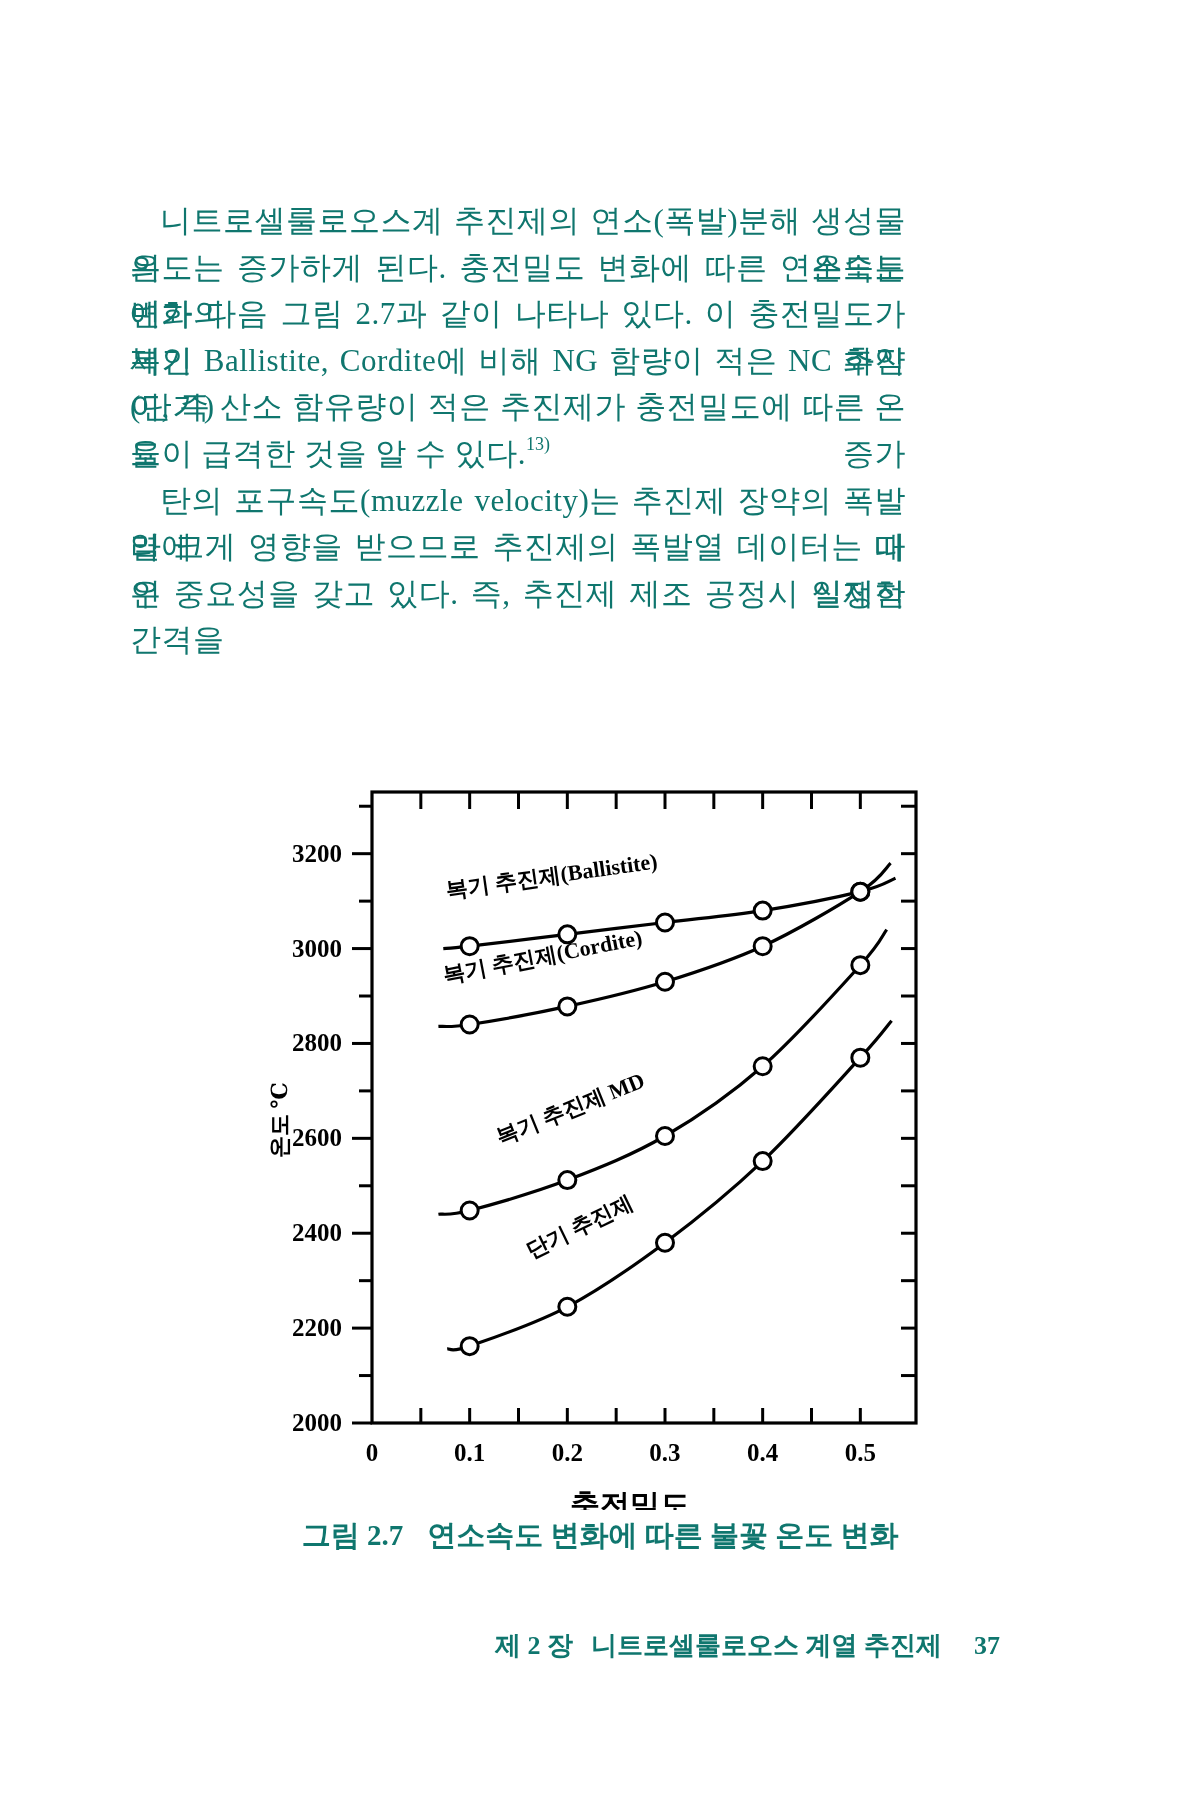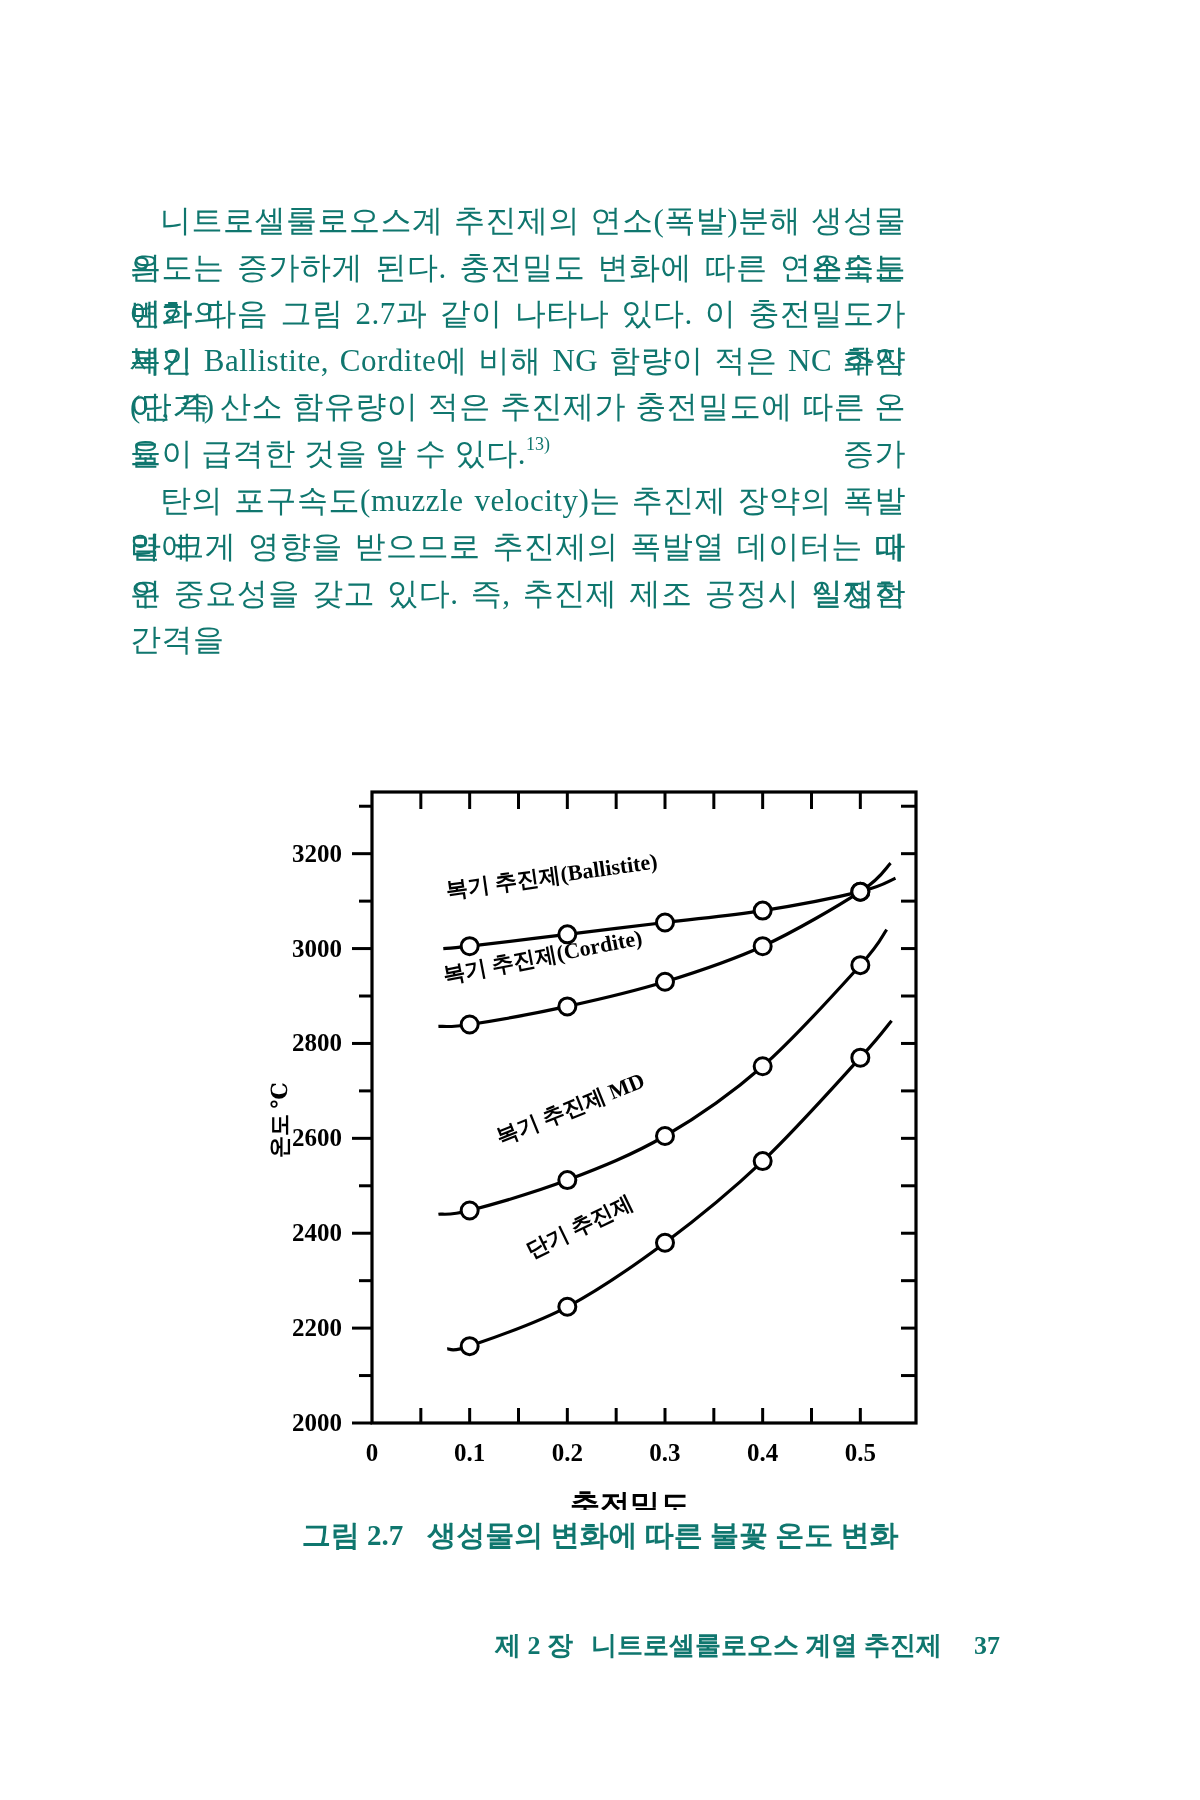--- a/index.html
+++ b/index.html
@@ -175,20 +175,20 @@
         <circle cx="469.6660682226212" cy="646.1413533834586" r="8.5" fill="#fff" stroke="#000" stroke-width="3"></circle>
         <circle cx="567.3321364452424" cy="606.7631578947369" r="8.5" fill="#fff" stroke="#000" stroke-width="3"></circle>
         <circle cx="664.9982046678635" cy="542.7142857142858" r="8.5" fill="#fff" stroke="#000" stroke-width="3"></circle>
         <circle cx="762.6642728904848" cy="461.1112781954887" r="8.5" fill="#fff" stroke="#000" stroke-width="3"></circle>
         <circle cx="860.3303411131059" cy="357.6842105263158" r="8.5" fill="#fff" stroke="#000" stroke-width="3"></circle>
         <text x="582.9587073608618" y="533.2255639097745" text-anchor="middle" font-family="&quot;Liberation Serif&quot;,&quot;DejaVu Serif&quot;,serif" font-size="22" font-weight="600" fill="#000" transform="rotate(-26 583.0 533.2)">단기 추진제</text>
       </g>
     </svg>
 
   <div class="figure-caption">
-    <span class="cap-label">그림 2.7</span><span class="cap-text">생성물의 변화에 따른 불꽃 온도 변화</span>
+    <span class="cap-label">그림 2.7</span><span class="cap-text">연소속도 변화에 따른 불꽃 온도 변화</span>
   </div>
 
   <div class="page-footer">
     <span class="chapter-label">제 2 장</span><span class="chapter-title">니트로셀룰로오스 계열 추진제</span><span class="page-number">37</span>
   </div>
 
 </div>
 
 </body></html>

